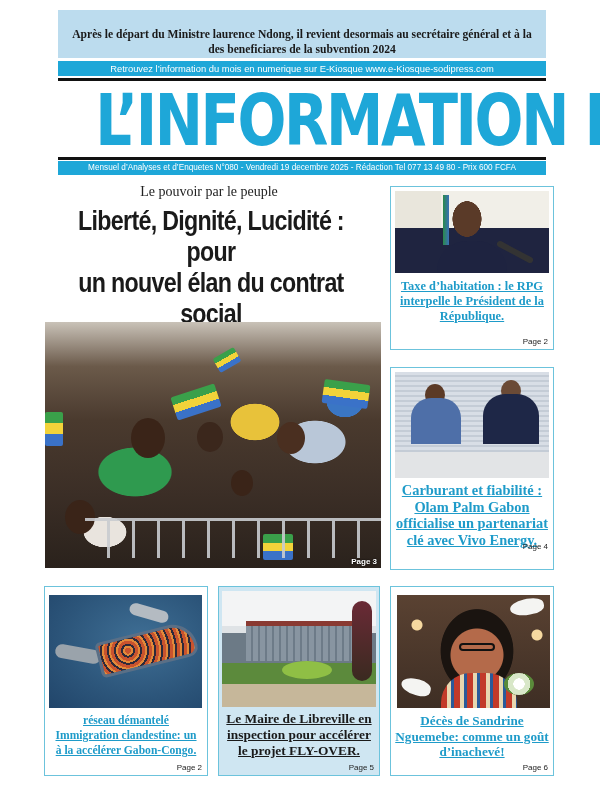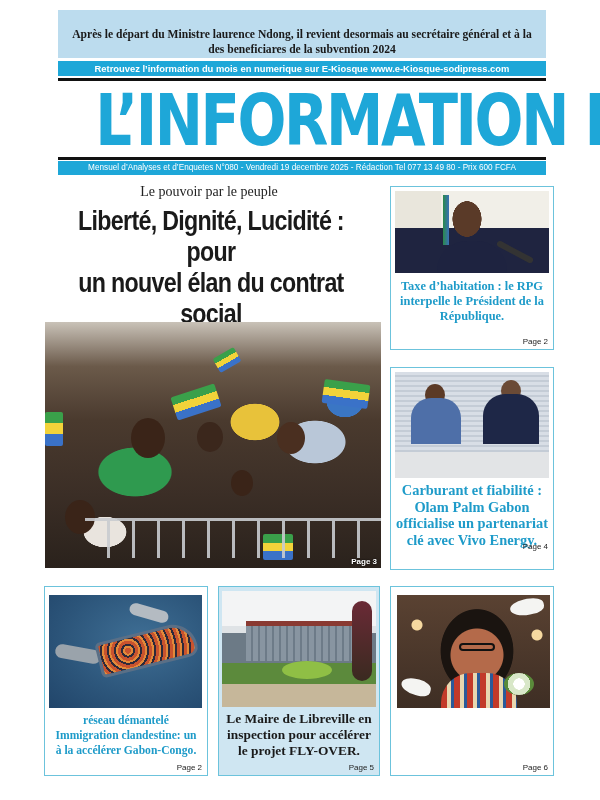--- a/index.html
+++ b/index.html
@@ -20,21 +20,21 @@
       color: #1a1a1a;
       padding-top: 18px;
     }
     .notice span { display: block; }
 
     .kiosque-bar {
       left: 58px; top: 61px; width: 488px; height: 15px;
       background: #1ea7d8;
       color: #ffffff;
       font-family: "Liberation Sans", sans-serif;
-      font-weight: bold;
+      font-weight: normal;
       font-size: 9.4px;
       line-height: 15px;
       text-align: center;
     }
     .rule-top { left: 58px; top: 78px; width: 488px; height: 3px; background: #111; }
 
     
     .masthead {
       left: 44px; top: 80px; width: 512px; height: 80px;
       font-family: "DejaVu Sans", sans-serif;
@@ -113,20 +113,21 @@
       background: #ffffff;
     }
     .card.tinted { background: #cfe6f2; }
     .card .img { position: absolute; overflow: hidden; }
     .card .title {
       position: absolute; left: 2px; right: 2px;
       text-align: center;
       font-family: "Liberation Serif", serif;
       font-weight: bold;
       color: #1e9bc9;
+      text-decoration: underline;
     }
     .card .title.dark { color: #1a1a1a; }
     .card .page {
       position: absolute; right: 5px;
       font-family: "Liberation Sans", sans-serif;
       font-size: 8px; color: #222;
     }
 
     
     .img-rpg {
@@ -278,14 +279,19 @@
 </div>
 
 <div class="card" style="left:390px; top:586px; width:164px; height:190px;">
   <div class="img img-deces" style="left:6px; top:8px; width:153px; height:113px;">
     <div class="body"></div>
     <div class="glasses"></div>
     <div class="dove1"></div>
     <div class="dove2"></div>
     <div class="bouquet"></div>
   </div>
+  <div class="title" style="top:126px; font-size:13.2px; line-height:15.5px;">
+    <div>Décès de Sandrine</div>
+    <div>Nguemebe: comme un goût</div>
+    <div>d’inachevé!</div>
+  </div>
   <span class="page" style="bottom:3px;">Page 6</span>
 </div>
 
 </body></html>

